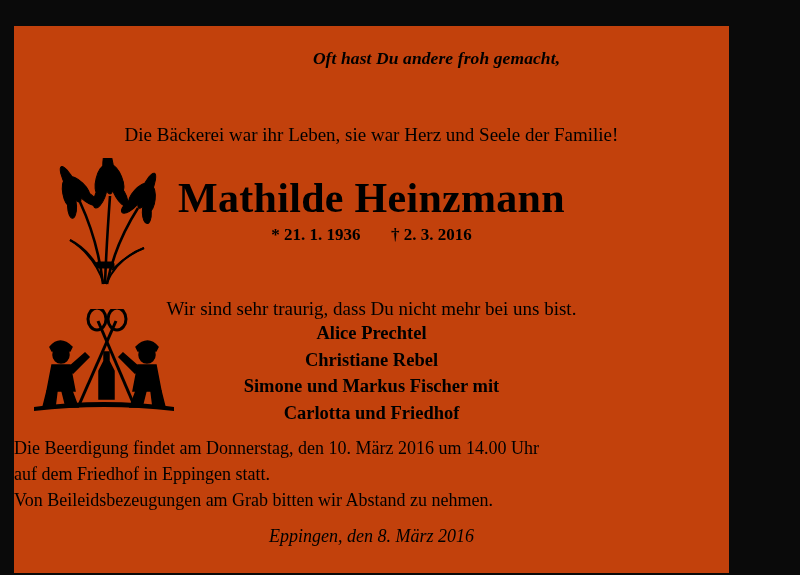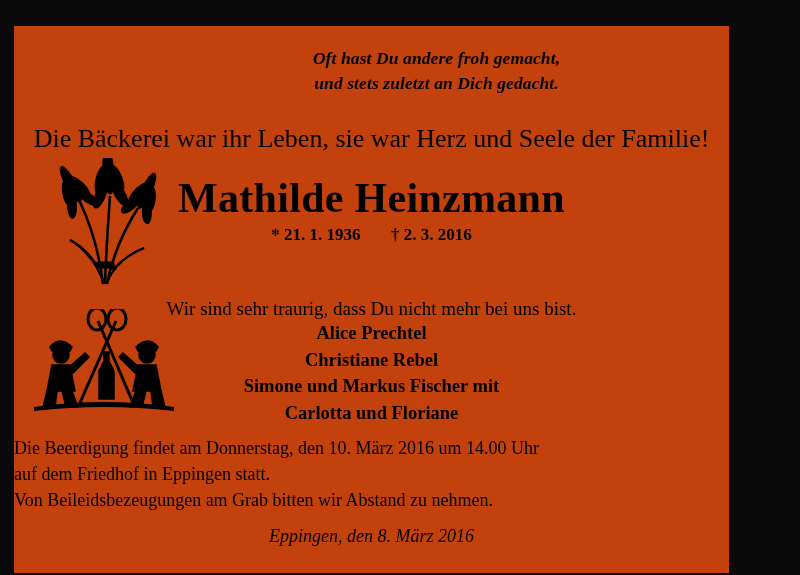--- a/index.html
+++ b/index.html
@@ -45,21 +45,21 @@
     padding-left: 130px;
   }
   .verse div { white-space: nowrap; }
 
   .lead-line {
     position: absolute;
     left: 0;
     right: 0;
     top: 98px;
     text-align: center;
-    font-size: 26px;
+    font-size: 19px;
     color: #000;
   }
 
   .name {
     position: absolute;
     left: 0;
     right: 0;
     top: 148px;
     text-align: center;
     font-size: 42px;
@@ -142,42 +142,41 @@
   }
 </style>
 </head>
 <body>
 
 <div class="obituary">
   <div class="inner">
 
     <div class="verse">
       <div>Oft hast Du andere froh gemacht,</div>
-      <div>und stets zuletzt an Dich gedacht.</div>
     </div>
 
     <div class="lead-line">Die Bäckerei war ihr Leben, sie war Herz und Seele der Familie!</div>
 
     <div class="name">Mathilde Heinzmann</div>
 
     <div class="dates">
       <span>*</span>
       <span>21. 1. 1936</span>
       <span class="sep"></span>
       <span>†</span>
       <span>2. 3. 2016</span>
     </div>
 
     <div class="sorrow">Wir sind sehr traurig, dass Du nicht mehr bei uns bist.</div>
 
     <div class="survivors">
       <div>Alice Prechtel</div>
       <div>Christiane Rebel</div>
       <div>Simone und Markus Fischer mit</div>
-      <div>Carlotta und Floriane</div>
+      <div>Carlotta und Friedhof</div>
     </div>
 
     <div class="funeral">
       <div>Die Beerdigung findet am Donnerstag, den 10. März 2016 um 14.00 Uhr</div>
       <div>auf dem Friedhof in Eppingen statt.</div>
       <div>Von Beileidsbezeugungen am Grab bitten wir Abstand zu nehmen.</div>
     </div>
 
     <div class="place-date">Eppingen, den 8. März 2016</div>
 

